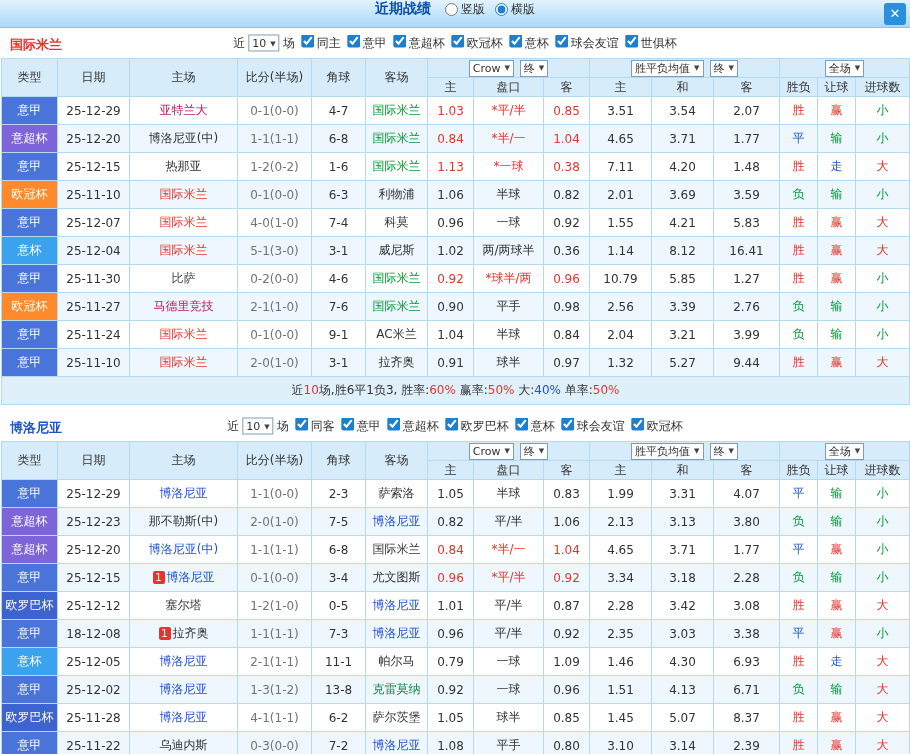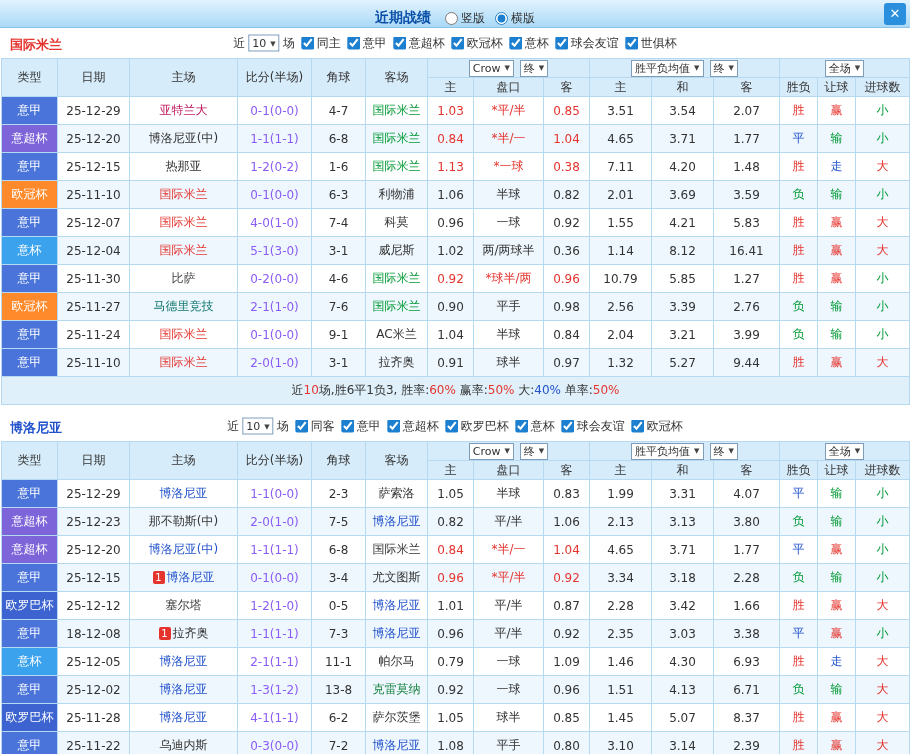--- a/index.html
+++ b/index.html
@@ -1,45 +1,45 @@
 <!DOCTYPE html>
 <html><head>
 <meta charset="utf-8">
 <style>
   * { margin:0; padding:0; box-sizing:border-box; }
   html,body { width:910px; height:754px; overflow:hidden; }
   body { font-family:"DejaVu Sans","Liberation Sans",sans-serif; font-size:12px; color:#333; background:#fff; }
 
   .topbar { height:28px; background:linear-gradient(#e2f3fe,#a9d9f7); border-bottom:1px solid #8cc3e8;
-            display:flex; align-items:flex-end; justify-content:center; position:relative; }
+            display:flex; align-items:flex-start; justify-content:center; position:relative; }
   .topbar-title { color:#0a4fa8; font-weight:bold; font-size:14px; margin-right:4px; }
   .radio { display:inline-flex; align-items:center; margin-left:10px; font-size:12px; cursor:pointer; }
   .radio input { accent-color:#1d7fd0; margin-right:3px; width:13px; height:13px; }
   .close-btn { position:absolute; right:4px; top:3px; width:22px; height:22px; background:#2a8fdc; border-radius:3px;
                color:#fff; font-size:13px; line-height:22px; text-align:center; cursor:pointer; }
 
   .section-head { position:relative; height:30px; }
   .section-gap { margin-top:6px; }
   .team-title { position:absolute; left:10px; top:8px; font-size:13px; font-weight:bold; }
   .filter-controls { position:absolute; left:50%; top:50%; transform:translate(-50%,-50%);
                      display:flex; align-items:center; white-space:nowrap; }
-  .cb { display:inline-flex; align-items:center; cursor:pointer; }
+  .cb { display:inline-flex; cursor:pointer; }
   .cb input { width:13px; height:13px; accent-color:#1d7fd0; margin:0 2px 0 7px; }
 
   .fsel { display:inline-flex; align-items:center; background:#fff; border:1px solid #7f9db9; height:17px;
           padding:0 3px; margin:0 3px; font-size:11px; cursor:pointer; vertical-align:middle; }
   .fsel .arr { font-size:7px; margin-left:4px; color:#444; }
 
   table.grid { border-collapse:collapse; table-layout:fixed; width:908px; margin-left:1px; }
   .grid th, .grid td { border:1px solid #b4d9f1; text-align:center; overflow:hidden; white-space:nowrap; padding:0; }
   .grid thead th { background:#d7ecfa; font-weight:normal; height:19px; font-size:12px; color:#333; }
   .grid tbody td { height:28px; }
   .grid tbody tr.alt { background:#eef7fe; }
   .type-cell { color:#fff; }
-  .score { color:#8b5cf6; }
+  .score { color:#737373; }
   .redtxt { color:#e5342e; }
   .card-badge { display:inline-block; width:12px; height:13px; line-height:13px; background:#e5342e; color:#fff;
                 font-size:10px; margin-right:2px; border-radius:2px; }
   .summary-row td { background:#dff0fb; height:24px; font-size:12px; }
 </style>
 </head>
 <body>
 
 <div class="topbar">
   <div class="topbar-center" style="display:flex;align-items:center;">
@@ -269,21 +269,21 @@
           <td>10.79</td>
           <td>5.85</td>
           <td>1.27</td>
           <td style="color:#e5342e">胜</td>
           <td style="color:#e5342e">赢</td>
           <td style="color:#009933">小</td>
         </tr>
         <tr class="alt">
           <td class="type-cell" style="background:#ff8a2b">欧冠杯</td>
           <td>25-11-27</td>
-          <td style="color:#0f766e"><span>马德里竞技</span></td>
+          <td style="color:#be185d"><span>马德里竞技</span></td>
           <td class="score">2-1(1-0)</td>
           <td>7-6</td>
           <td style="color:#009933">国际米兰</td>
           <td class="">0.90</td>
           <td class="">平手</td>
           <td class="">0.98</td>
           <td>2.56</td>
           <td>3.39</td>
           <td>2.76</td>
           <td style="color:#009933">负</td>
@@ -501,21 +501,21 @@
           <td>25-12-12</td>
           <td style="color:#333333"><span>塞尔塔</span></td>
           <td class="score">1-2(1-0)</td>
           <td>0-5</td>
           <td style="color:#2353cc">博洛尼亚</td>
           <td class="">1.01</td>
           <td class="">平/半</td>
           <td class="">0.87</td>
           <td>2.28</td>
           <td>3.42</td>
-          <td>1.66</td>
+          <td>3.08</td>
           <td style="color:#e5342e">胜</td>
           <td style="color:#e5342e">赢</td>
           <td style="color:#e5342e">大</td>
         </tr>
         <tr class="alt">
           <td class="type-cell" style="background:#4a74da">意甲</td>
           <td>18-12-08</td>
           <td style="color:#333333"><span class="card-badge">1</span><span>拉齐奥</span></td>
           <td class="score">1-1(1-1)</td>
           <td>7-3</td>

